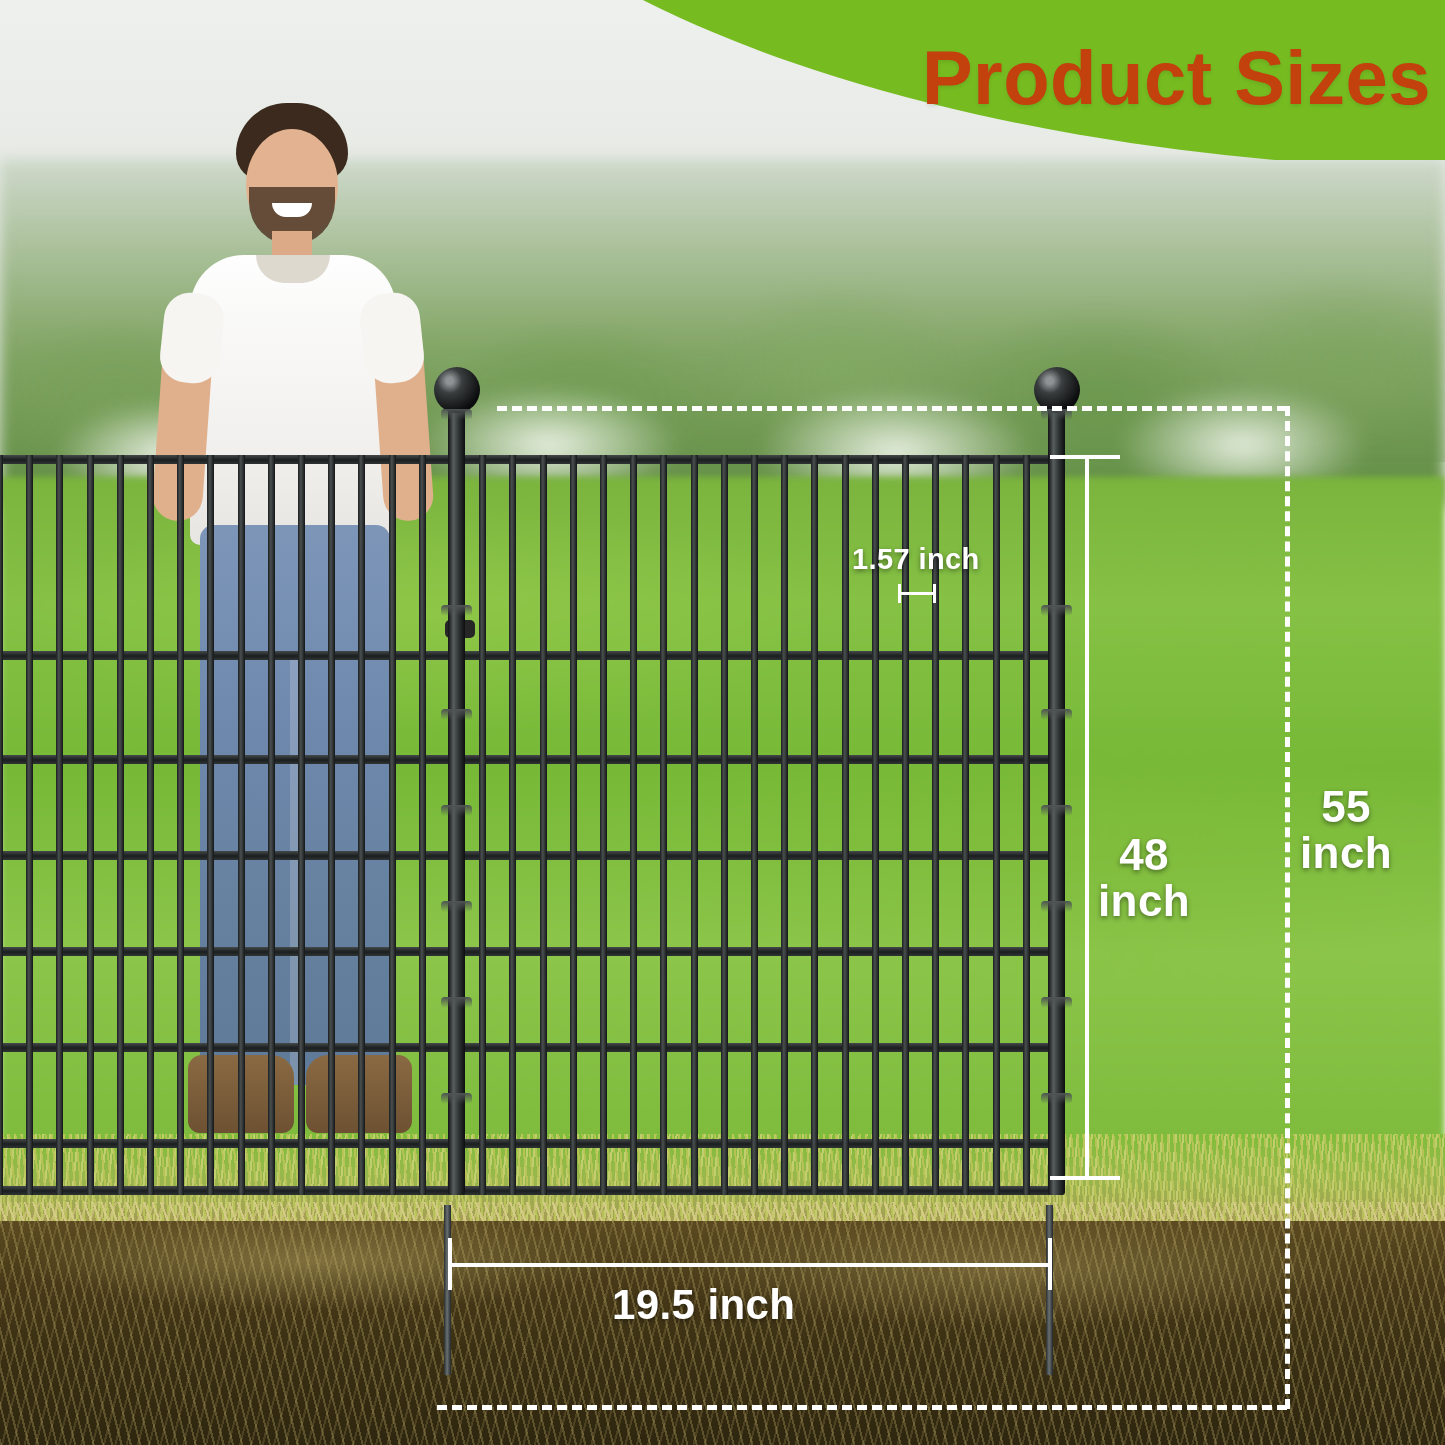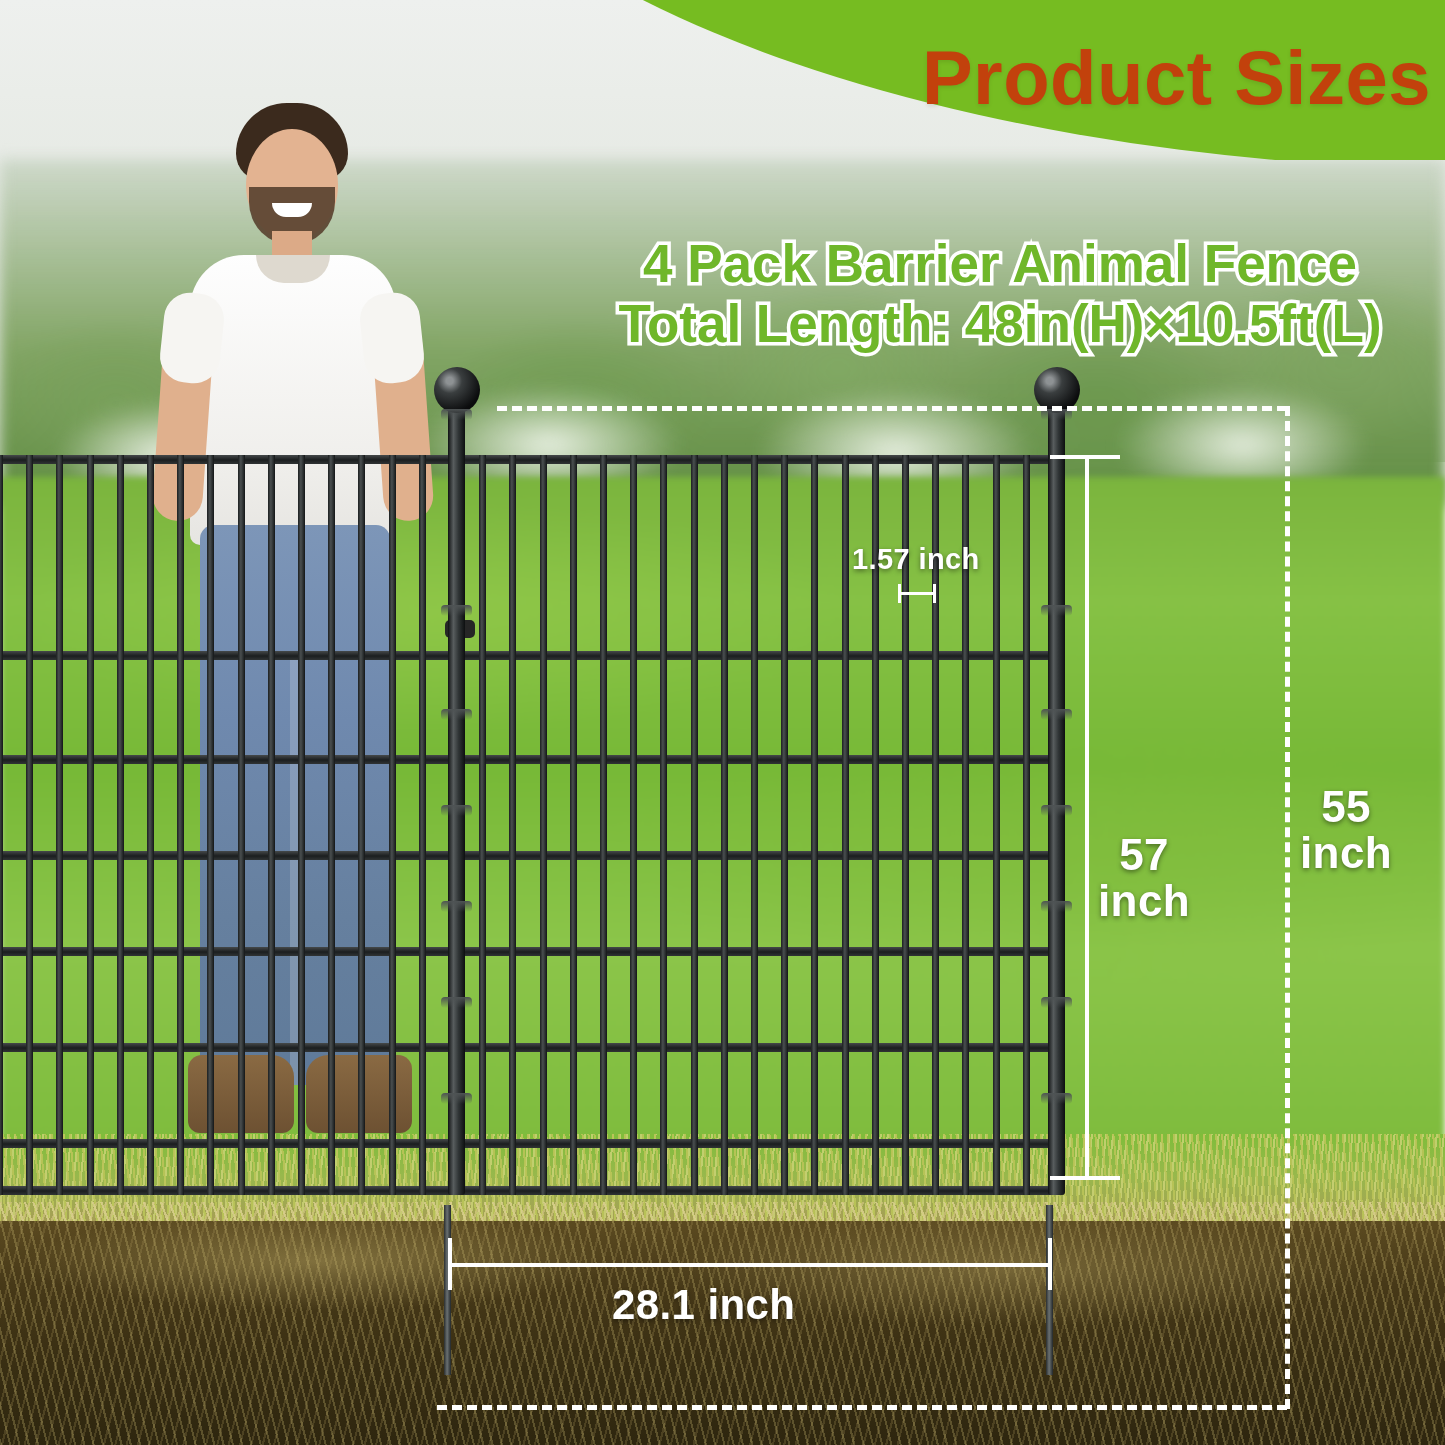--- a/index.html
+++ b/index.html
@@ -232,33 +232,29 @@
 
   <div class="sol-h" style="left:448px;top:1263px;width:604px;"></div>
   <div class="cap-v" style="left:448px;top:1238px;height:52px;"></div>
   <div class="cap-v" style="left:1048px;top:1238px;height:52px;"></div>
 
   <div class="sol-h" style="left:898px;top:592px;width:38px;height:3px;"></div>
   <div class="cap-v" style="left:898px;top:584px;height:19px;width:3px;"></div>
   <div class="cap-v" style="left:933px;top:584px;height:19px;width:3px;"></div>
 
   <div class="lbl lbl-48">
-    <div>57</div>
+    <div>48</div>
     <div>inch</div>
   </div>
   <div class="lbl lbl-55">
     <div>55</div>
     <div>inch</div>
   </div>
-  <div class="lbl lbl-31">28.1 inch</div>
+  <div class="lbl lbl-31">19.5 inch</div>
   <div class="lbl lbl-157">1.57 inch</div>
 
   <div class="banner">
     <div class="banner-shape"></div>
     <div class="banner-title">Product Sizes</div>
   </div>
 
-  <div class="subtitle">
-    <span>4 Pack Barrier Animal Fence</span>
-    <span>Total Length: 48in(H)×10.5ft(L)</span>
-  </div>
 
 </div>
 
 </body></html>

